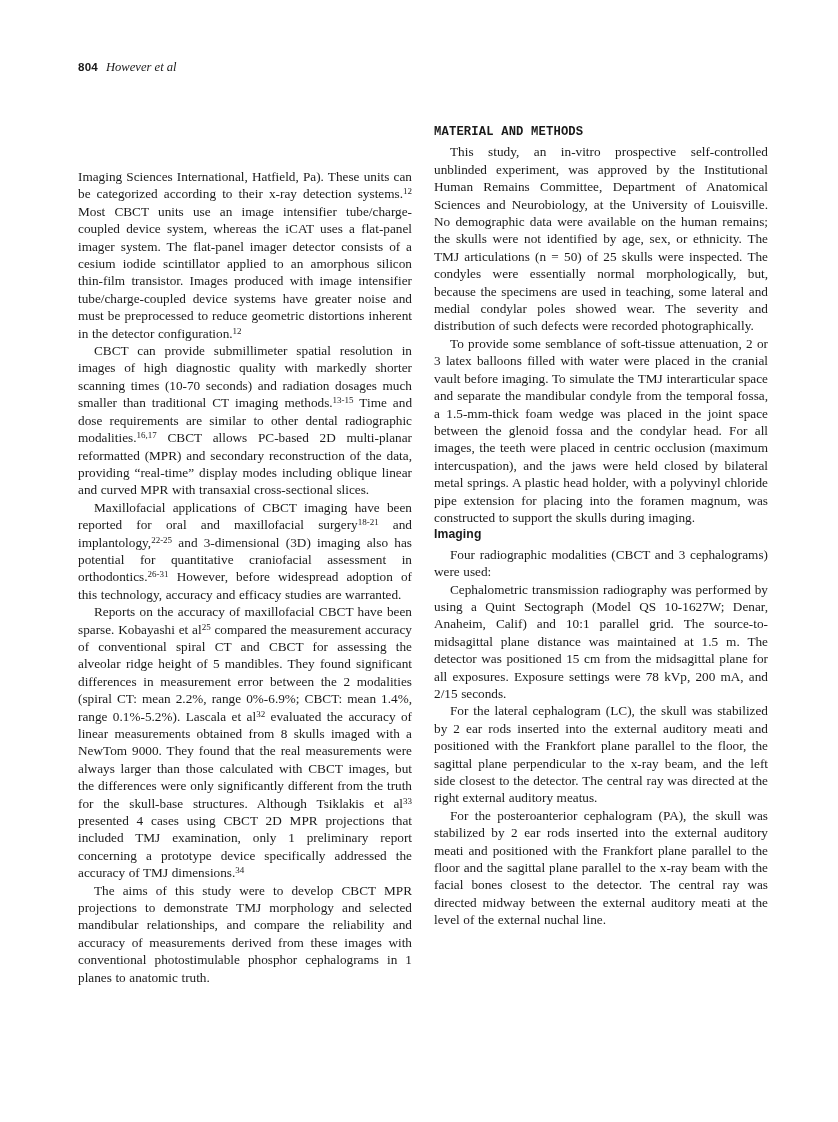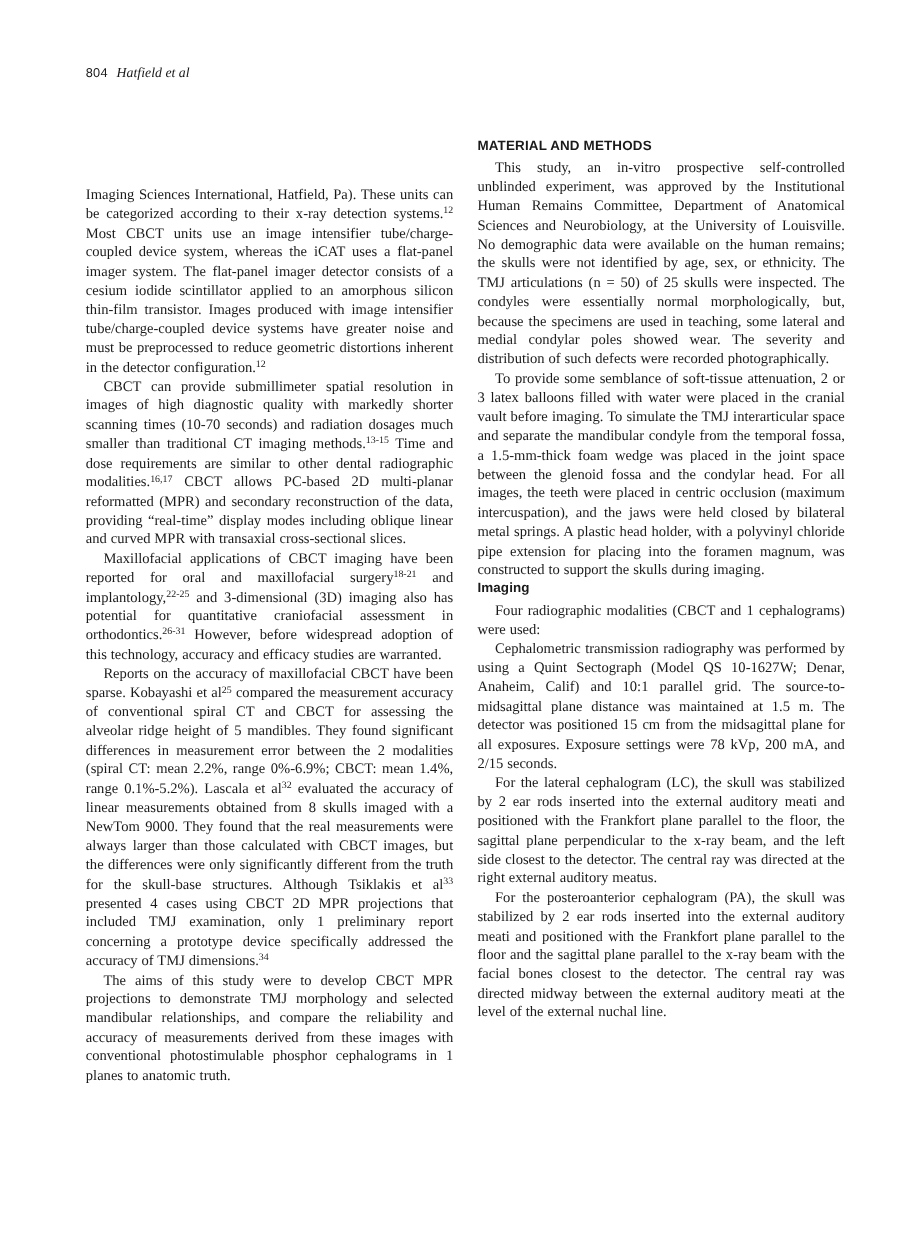--- a/index.html
+++ b/index.html
@@ -32,21 +32,21 @@
   }
   .rh-left {
     position: absolute;
     left: 0;
     top: 0;
     white-space: nowrap;
     font-size: 12.4px;
     line-height: 15px;
   }
   .rh-page-number {
-    font-weight: normal;
+    font-weight: bold;
     font-style: normal;
     font-family: "Liberation Sans", sans-serif;
     font-size: 11.6px;
     letter-spacing: 0.2px;
   }
   .rh-authors {
     font-style: italic;
     font-size: 12.6px;
     margin-left: 8px;
   }
@@ -91,21 +91,21 @@
   p.indent { text-indent: 16px; }
 
   sup {
     font-size: 0.68em;
     line-height: 0;
     vertical-align: 0.47em;
   }
 
   h2.section-head {
     margin: 0 0 2px 0;
-    font-family: Liberation Sans, sans-serif;
+    font-family: Liberation Mono, monospace;
     font-size: 12.2px;
     font-weight: bold;
     line-height: 17.4px;
     letter-spacing: 0.15px;
     text-transform: uppercase;
   }
   h3.sub-head {
     margin: 0 0 2px 0;
     font-family: "Liberation Sans", sans-serif;
     font-size: 12.2px;
@@ -115,21 +115,21 @@
   }
   .gap-before { margin-top: 17.4px; }
 </style>
 </head>
 <body>
 
 <div class="page">
 
   <div class="running-head">
     <div class="rh-left">
-      <span class="rh-page-number">804</span><span class="rh-authors">Hatfield et al</span>
+      <span class="rh-page-number">804</span><span class="rh-authors">However et al</span>
     </div>
   </div>
 
   <div class="columns">
 
     <div class="col col-left">
 
       <p class="body"><span>Imaging Sciences International, Hatfield, Pa). These units can be categorized according to their x-ray detection systems.</span><sup>12</sup><span> Most CBCT units use an image intensifier tube/charge-coupled device system, whereas the iCAT uses a flat-panel imager system. The flat-panel imager detector consists of a cesium iodide scintillator applied to an amorphous silicon thin-film transistor. Images produced with image intensifier tube/charge-coupled device systems have greater noise and must be preprocessed to reduce geometric distortions inherent in the detector configuration.</span><sup>12</sup></p>
 
       <p class="body indent"><span>CBCT can provide submillimeter spatial resolution in images of high diagnostic quality with markedly shorter scanning times (10-70 seconds) and radiation dosages much smaller than traditional CT imaging methods.</span><sup>13-15</sup><span> Time and dose requirements are similar to other dental radiographic modalities.</span><sup>16,17</sup><span> CBCT allows PC-based 2D multi-planar reformatted (MPR) and secondary reconstruction of the data, providing “real-time” display modes including oblique linear and curved MPR with transaxial cross-sectional slices.</span></p>
@@ -145,21 +145,21 @@
     <div class="col col-right">
 
       <h2 class="section-head">MATERIAL AND METHODS</h2>
 
       <p class="body indent">This study, an in-vitro prospective self-controlled unblinded experiment, was approved by the Institutional Human Remains Committee, Department of Anatomical Sciences and Neurobiology, at the University of Louisville. No demographic data were available on the human remains; the skulls were not identified by age, sex, or ethnicity. The TMJ articulations (n = 50) of 25 skulls were inspected. The condyles were essentially normal morphologically, but, because the specimens are used in teaching, some lateral and medial condylar poles showed wear. The severity and distribution of such defects were recorded photographically.</p>
 
       <p class="body indent">To provide some semblance of soft-tissue attenuation, 2 or 3 latex balloons filled with water were placed in the cranial vault before imaging. To simulate the TMJ interarticular space and separate the mandibular condyle from the temporal fossa, a 1.5-mm-thick foam wedge was placed in the joint space between the glenoid fossa and the condylar head. For all images, the teeth were placed in centric occlusion (maximum intercuspation), and the jaws were held closed by bilateral metal springs. A plastic head holder, with a polyvinyl chloride pipe extension for placing into the foramen magnum, was constructed to support the skulls during imaging.</p>
 
       <h3 class="sub-head gap-before">Imaging</h3>
 
-      <p class="body indent">Four radiographic modalities (CBCT and 1 cephalograms) were used:</p>
+      <p class="body indent">Four radiographic modalities (CBCT and 3 cephalograms) were used:</p>
 
       <p class="body indent">Cephalometric transmission radiography was performed by using a Quint Sectograph (Model QS 10-1627W; Denar, Anaheim, Calif) and 10:1 parallel grid. The source-to-midsagittal plane distance was maintained at 1.5 m. The detector was positioned 15 cm from the midsagittal plane for all exposures. Exposure settings were 78 kVp, 200 mA, and 2/15 seconds.</p>
 
       <p class="body indent">For the lateral cephalogram (LC), the skull was stabilized by 2 ear rods inserted into the external auditory meati and positioned with the Frankfort plane parallel to the floor, the sagittal plane perpendicular to the x-ray beam, and the left side closest to the detector. The central ray was directed at the right external auditory meatus.</p>
 
       <p class="body indent">For the posteroanterior cephalogram (PA), the skull was stabilized by 2 ear rods inserted into the external auditory meati and positioned with the Frankfort plane parallel to the floor and the sagittal plane parallel to the x-ray beam with the facial bones closest to the detector. The central ray was directed midway between the external auditory meati at the level of the external nuchal line.</p>
 
     </div>
 
   </div>

